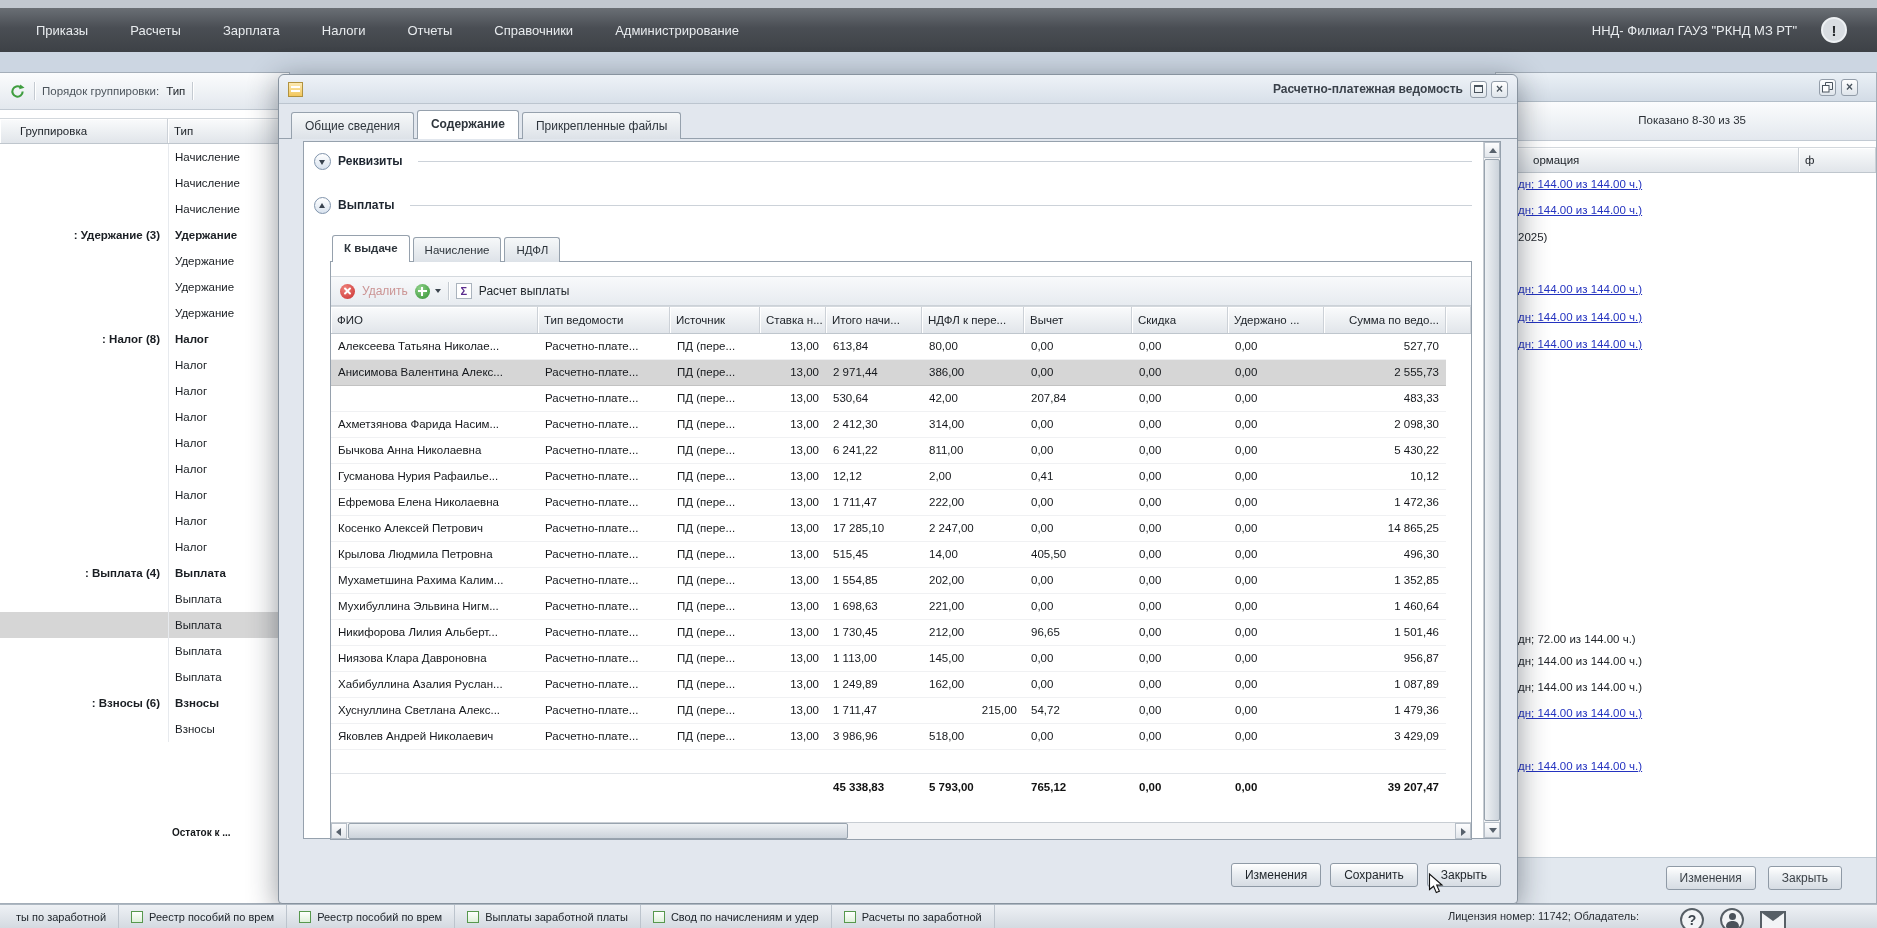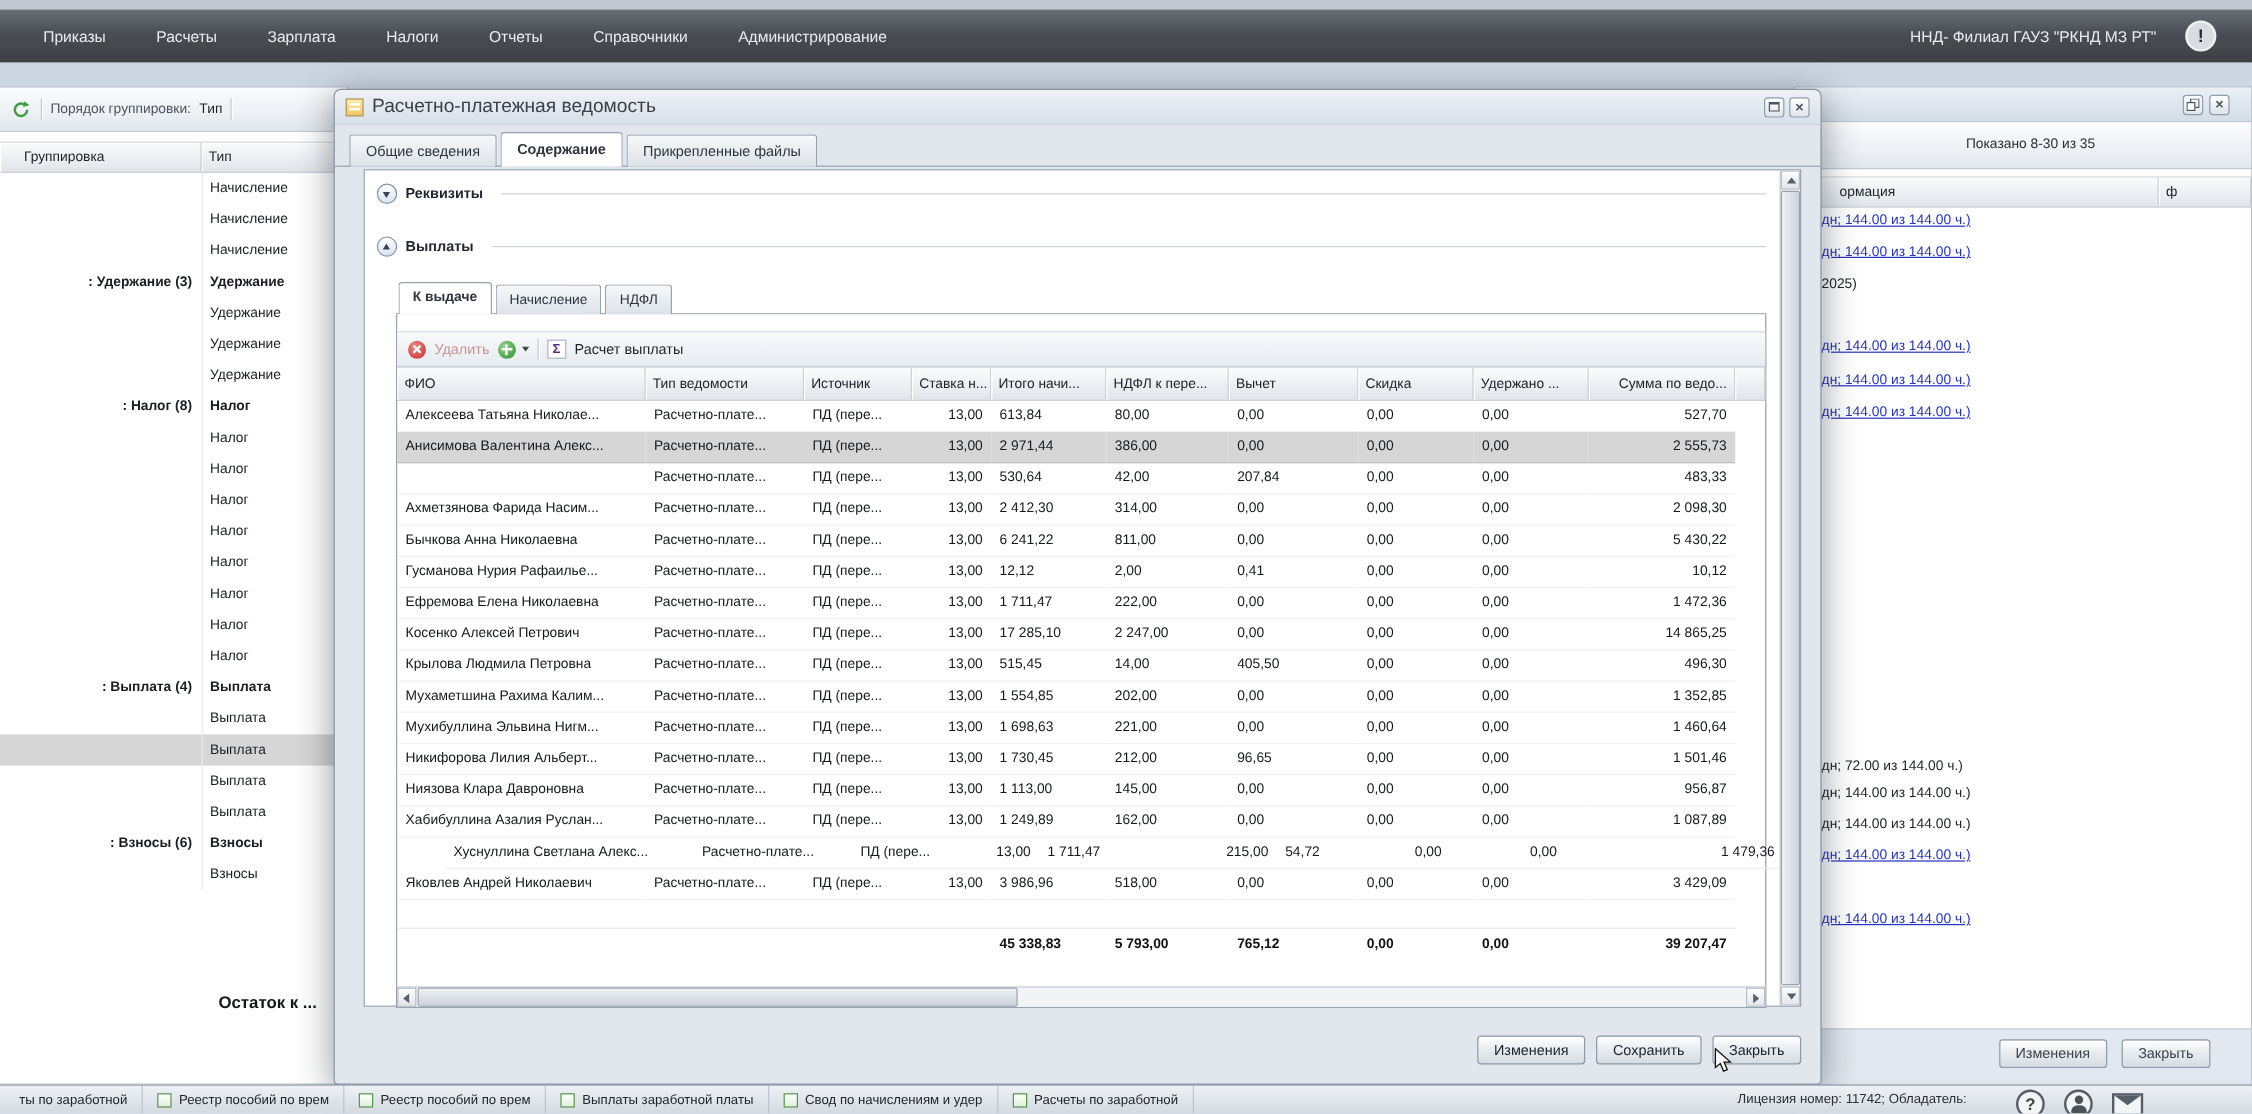--- a/index.html
+++ b/index.html
@@ -28,42 +28,42 @@
   .g-hdr .hc{box-sizing:border-box;padding:0 6px;line-height:24px;font-size:11.5px;color:#20252b;border-right:1px solid #ccd1d7;white-space:nowrap;overflow:hidden;box-shadow:inset 1px 1px 0 #fff;}
 
   
   .left-win{left:0;top:72px;width:290px;height:832px;border-left:none;z-index:1;}
   .left-gap{height:8px;background:#fff;}
   .l-row{display:flex;height:26px;font-size:11.5px;color:#1a1e23;}
   .l-row.bold{font-weight:bold;}
   .l-row.selected{background:var(--sel,#d3d8de);}
   .l-g{width:168px;box-sizing:border-box;text-align:right;padding:0 8px 0 4px;line-height:26px;white-space:nowrap;overflow:hidden;}
   .l-t{flex:1;box-sizing:border-box;padding:0 0 0 6px;line-height:26px;border-left:1px solid #e7eaee;white-space:nowrap;overflow:hidden;}
-  .left-footer{position:absolute;left:182px;top:754px;font-weight:bold;font-size:14px;color:#14171a;}
+  .left-footer{position:absolute;left:172px;top:754px;font-weight:bold;font-size:10px;color:#14171a;}
 
   
   .right-win{left:1495px;top:72px;width:382px;height:832px;z-index:1;}
   .titlebar.rt{justify-content:flex-end;padding-right:18px;gap:5px;}
   .rt-tb{height:38px;position:relative;}
   .paging{position:absolute;right:130px;top:12px;font-size:11.5px;color:#2a2f35;white-space:nowrap;}
   .r-gap{height:6px;background:#fff;}
   .right-rows{position:absolute;left:0;top:0;right:0;bottom:0;}
   .r-row{position:absolute;left:22px;height:26px;line-height:26px;font-size:11.5px;color:#22262b;white-space:nowrap;}
   .r-row.link{color:var(--link,#2433c0);text-decoration:underline;cursor:pointer;}
   .right-footer{position:absolute;left:0;right:0;top:784px;bottom:0;background:#e2e8ef;border-top:1px solid #c2ccd5;}
   .right-buttons{position:absolute;top:8px;right:34px;display:flex;gap:12px;}
 
   
   .wbtn{width:17px;height:17px;border:1px solid #939da9;border-radius:3px;background:linear-gradient(#ffffff,#dfe5eb);display:flex;align-items:center;justify-content:center;font-size:12px;font-weight:bold;color:#4a545e;box-sizing:border-box;line-height:1;}
   .max-glyph{width:9px;height:8px;border:1px solid #4a545e;border-top-width:2px;box-sizing:border-box;}
 
   
   .modal{position:absolute;left:278px;top:74px;width:1240px;height:830px;background:#e2e7ee;border:1px solid #88939f;border-radius:6px 6px 4px 4px;box-shadow:0 6px 30px rgba(15,25,35,.45);z-index:5;box-sizing:border-box;}
   .m-title{height:28px;display:flex;align-items:center;padding:0 9px;gap:7px;background:linear-gradient(#eef2f7,#d8e0e9);border-bottom:1px solid #bcc5cf;border-radius:6px 6px 0 0;}
-  .m-title-text{font-size:16px;font-weight:normal;color:#3a414a;flex:1;white-space:nowrap;}
+  .m-title-text{font-size:12px;font-weight:bold;color:#3a414a;flex:1;white-space:nowrap;text-align:right;}
   .m-title-btns{display:flex;gap:4px;}
   .doc-ico{width:15px;height:15px;background:linear-gradient(#fdeab4,#f2c75d);border:1px solid #b1923f;box-sizing:border-box;position:relative;}
   .doc-ico::after{content:"";position:absolute;left:2px;top:3px;right:2px;height:2px;background:#fff;box-shadow:0 4px 0 #fff;}
 
   .tabstrip{position:absolute;left:0;top:28px;right:0;height:36px;display:flex;align-items:flex-end;padding-left:12px;gap:3px;border-bottom:1px solid #96a1ad;box-sizing:border-box;}
   .tab{height:27px;line-height:26px;padding:0 13px;background:linear-gradient(#f6f8f9,#dde2e8);border:1px solid #96a1ad;border-bottom:none;border-radius:3px 3px 0 0;font-size:12px;color:#2e353c;margin-bottom:-1px;box-sizing:border-box;white-space:nowrap;cursor:default;}
   .tab.active{background:#fff;font-weight:bold;height:29px;z-index:2;position:relative;}
   .tab.sm{font-size:11.5px;height:25px;line-height:24px;padding:0 11px;}
   .tab.sm.active{height:27px;}
 
@@ -529,21 +529,21 @@
               <div class="c" style="width: 90px;">ПД (пере...</div>
               <div class="c ar" style="width: 66px;">13,00</div>
               <div class="c" style="width: 96px;">1 249,89</div>
               <div class="c" style="width: 102px;">162,00</div>
               <div class="c" style="width: 108px;">0,00</div>
               <div class="c" style="width: 96px;">0,00</div>
               <div class="c" style="width: 96px;">0,00</div>
               <div class="c ar" style="width: 122px;">1 087,89</div>
             </div>
             <div class="g-row">
-              <div class="c" style="width: 207px; margin-left: 40px;">Хуснуллина Светлана Алекс...</div>
+              <div class="c" style="width: 207px;">Хуснуллина Светлана Алекс...</div>
               <div class="c" style="width: 132px;">Расчетно-плате...</div>
               <div class="c" style="width: 90px;">ПД (пере...</div>
               <div class="c ar" style="width: 66px;">13,00</div>
               <div class="c" style="width: 96px;">1 711,47</div>
               <div class="c" style="width: 102px; text-align: right;">215,00</div>
               <div class="c" style="width: 108px;">54,72</div>
               <div class="c" style="width: 96px;">0,00</div>
               <div class="c" style="width: 96px;">0,00</div>
               <div class="c ar" style="width: 122px;">1 479,36</div>
             </div>

